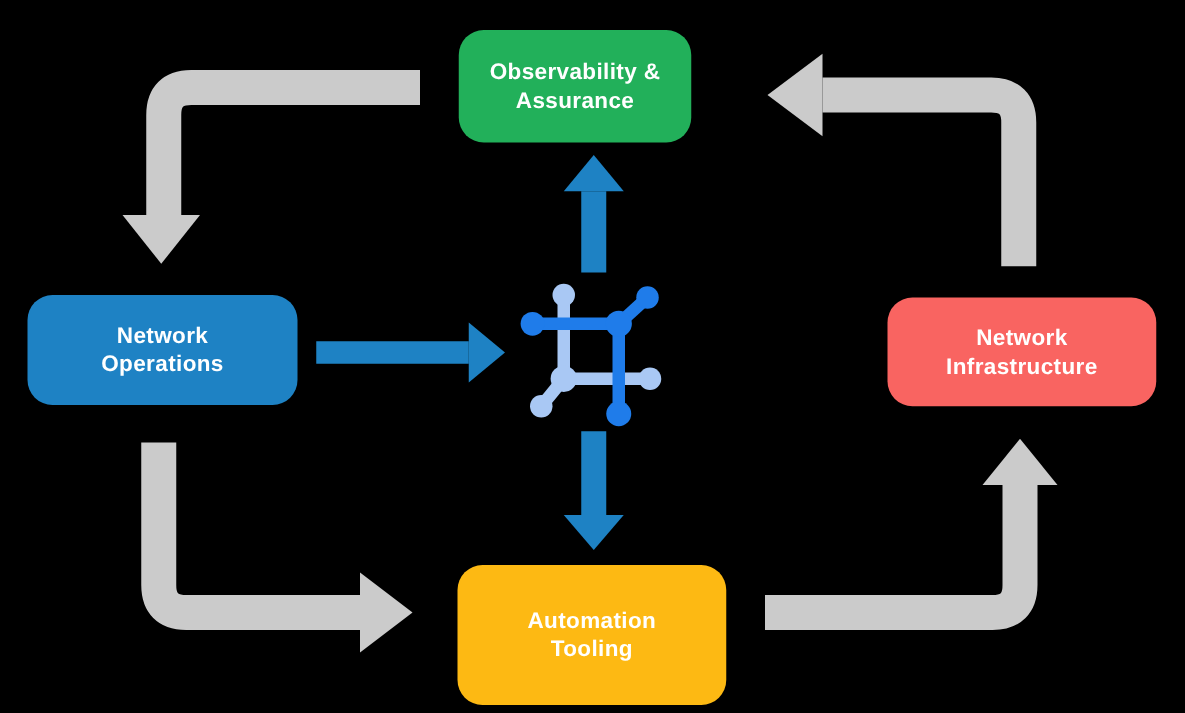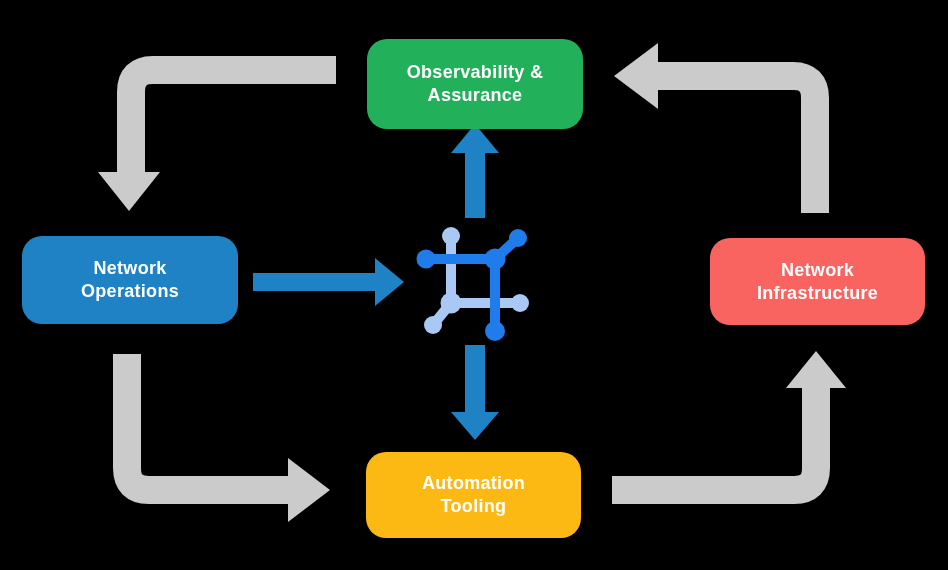--- a/index.html
+++ b/index.html
@@ -28,24 +28,24 @@
     align-items: center;
     justify-content: center;
     text-align: center;
     color: var(--text-white, #fff);
     font-size: 18px;
     font-weight: bold;
     line-height: 23px;
     letter-spacing: 0.3px;
     white-space: pre-line;
   }
-  .node-observability { left: 367px; top: 39px;  width: 216px; height: 90px; background: var(--green,  #22B05A); }
+  .node-observability { left: 367px; top: 24px;  width: 186px; height: 90px; background: var(--green,  #22B05A); }
   .node-operations    { left: 22px;  top: 236px; width: 216px; height: 88px; background: var(--blue,   #1E82C4); }
   .node-infrastructure{ left: 710px; top: 238px; width: 215px; height: 87px; background: var(--red,    #F96461); }
-  .node-automation    { left: 366px; top: 452px; width: 215px; height: 86px; background: var(--yellow, #FDB913); align-items: center; }
+  .node-automation    { left: 366px; top: 452px; width: 215px; height: 112px; background: var(--yellow, #FDB913); align-items: center; }
 
   .garrow { fill: none; stroke: var(--arrow-gray, #CBCBCB); stroke-width: 28; }
   .ghead  { fill: var(--arrow-gray, #CBCBCB); }
   .bfill  { fill: var(--arrow-blue, #1E82C4); }
   .icon-dark-line  { fill: none; stroke: var(--icon-blue, #1F7CEA); stroke-width: 10; }
   .icon-light-line { fill: none; stroke: var(--icon-light, #A9C8F4); stroke-width: 10; }
   .icon-dark-dot   { fill: var(--icon-blue, #1F7CEA); }
   .icon-light-dot  { fill: var(--icon-light, #A9C8F4); }
 </style>
 </head>

